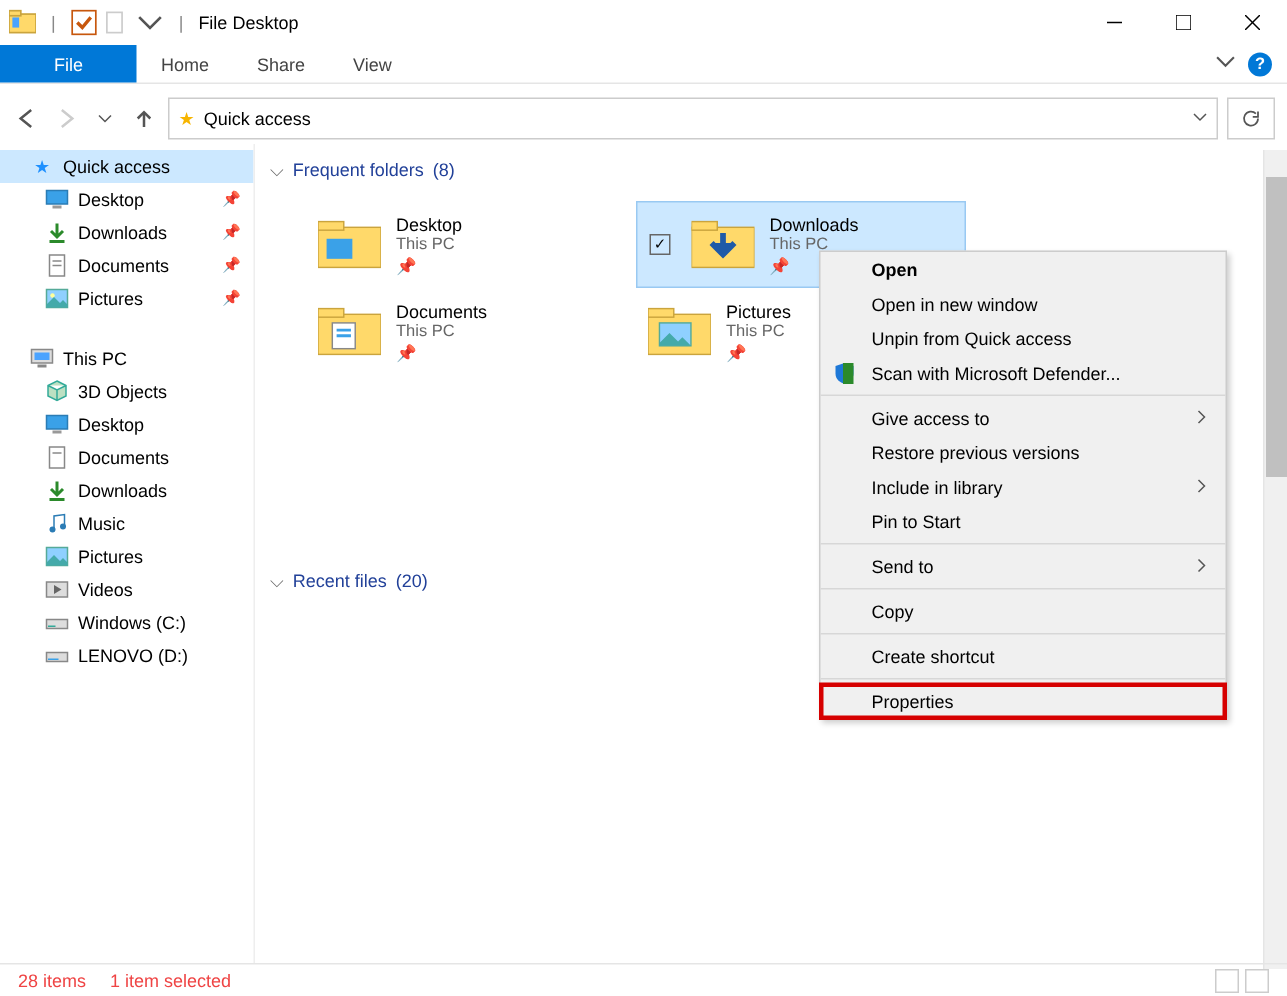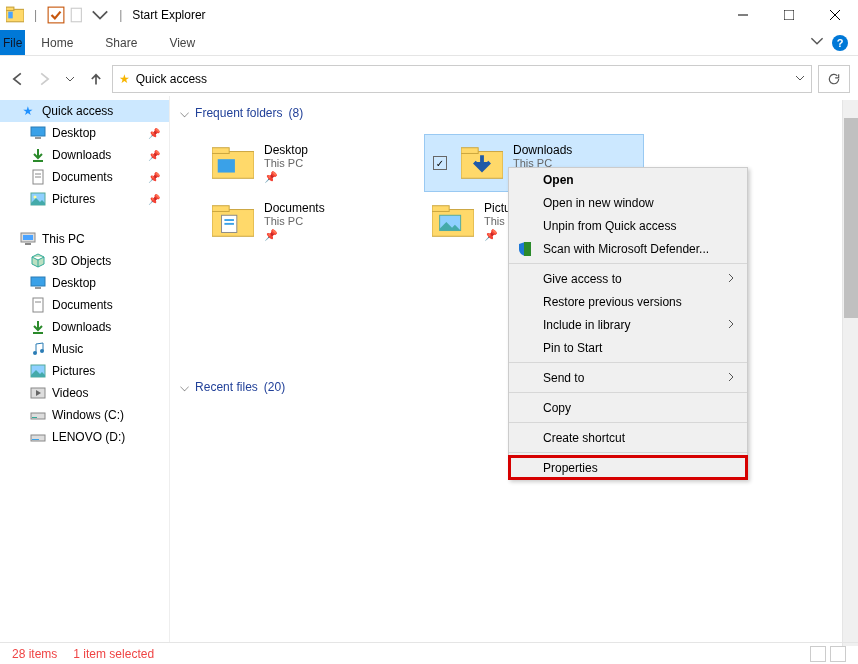--- a/index.html
+++ b/index.html
@@ -11,21 +11,21 @@
   .qat .icon { width: 18px; height: 18px; display: flex; align-items: center; justify-content: center; }
   .title-sep { color: #888; margin: 0 6px; }
   .title-text { color: #000; }
   .wincontrols { margin-left: auto; display: flex; }
   .winbtn { width: 46px; height: 30px; display: flex; align-items: center; justify-content: center; font-size: 14px; cursor: default; }
   .winbtn svg { width: 10px; height: 10px; }
 
   
   .ribbon { height: 26px; display: flex; align-items: stretch; border-bottom: 1px solid #e5e5e5; }
   .tab { padding: 0 16px; display: flex; align-items: center; color: #444; cursor: default; }
-  .tab.file { background: #0078d7; color: #0f172a; padding: 0 3px; }
+  .tab.file { background: #0078d7; color: #ffffff; padding: 0 36px; }
   .rib-right { margin-left: auto; display: flex; align-items: center; gap: 8px; padding-right: 10px; }
   .chev { width: 14px; height: 14px; }
   .help-circle { width: 16px; height: 16px; border-radius: 50%; background: #0078d7; color: #fff; display: flex; align-items: center; justify-content: center; font-size: 11px; font-weight: bold; }
 
   
   .navbar { height: 34px; display: flex; align-items: center; gap: 6px; padding: 0 8px; margin-top: 6px; }
   .navbtn { width: 20px; height: 20px; display: flex; align-items: center; justify-content: center; color: #666; }
   .navbtn.disabled { color: #ccc; }
   .addressbar { flex: 1; height: 28px; border: 1px solid #ccc; display: flex; align-items: center; padding: 0 6px; }
   .addressbar .star { color: #f7b500; margin-right: 6px; }
@@ -51,21 +51,21 @@
   .folder-tile { width: 220px; height: 58px; display: flex; align-items: center; gap: 10px; padding: 4px 8px; position: relative; }
   .folder-tile.selected { background: #cce8ff; border: 1px solid #99c9f2; }
   .tile-check { width: 14px; height: 14px; border: 1px solid #666; display: flex; align-items: center; justify-content: center; font-size: 10px; margin-right: 4px; }
   .folder-icon { width: 42px; height: 36px; position: relative; }
   .folder-icon svg { width: 100%; height: 100%; }
   .folder-meta { display: flex; flex-direction: column; }
   .folder-meta .loc { color: #666; font-size: 11px; }
   .folder-meta .tilepin { color: #888; font-size: 11px; margin-top: 2px; }
 
   
-  .ctxmenu { position: absolute; left: 508px; top: 167px; width: 240px; background: #f0f0f0; border: 1px solid #ccc; box-shadow: 2px 2px 4px rgba(0,0,0,.2); }
+  .ctxmenu { position: absolute; left: 546px; top: 167px; width: 272px; background: #f0f0f0; border: 1px solid #ccc; box-shadow: 2px 2px 4px rgba(0,0,0,.2); }
   .ctxmenu .mi { height: 23px; display: flex; align-items: center; padding-left: 34px; padding-right: 12px; position: relative; }
   .ctxmenu .mi.bold { font-weight: bold; }
   .ctxmenu .sep { height: 1px; background: #d7d7d7; margin: 3px 0; }
   .ctxmenu .mi .micon { position: absolute; left: 8px; width: 16px; height: 16px; display: flex; align-items: center; justify-content: center; }
   .ctxmenu .mi .subarrow { margin-left: auto; color: #666; }
   .ctxmenu .mi.highlight { outline: 3px solid #d60000; outline-offset: -2px; }
 
   .scrollbar { position: absolute; right: 0; top: 100px; width: 16px; height: 546px; background: #f0f0f0; border-left: 1px solid #e5e5e5; }
   .scrollthumb { width: 14px; height: 200px; background: #c0c0c0; margin: 18px auto; }
 
@@ -100,21 +100,21 @@
       <svg viewBox="0 0 16 16">
           <rect x="2" y="2" width="9" height="12" fill="#fff" stroke="#ccc"></rect>
         </svg>
     </span>
     <span class="icon">
       <svg viewBox="0 0 10 10">
           <path d="M1 3 l4 4 l4 -4" stroke="#555" fill="none"></path>
         </svg>
     </span>
     <span class="title-sep">|</span>
-    <span class="title-text">Start Explorer</span>
+    <span class="title-text">File Desktop</span>
   </div>
   <div class="wincontrols">
     <div class="winbtn">
         <svg viewBox="0 0 10 10">
           <line x1="0" y1="5" x2="10" y2="5" stroke="#000"></line>
         </svg>
       </div>
     <div class="winbtn">
         <svg viewBox="0 0 10 10">
           <rect x="0" y="0" width="10" height="10" fill="none" stroke="#000"></rect>

